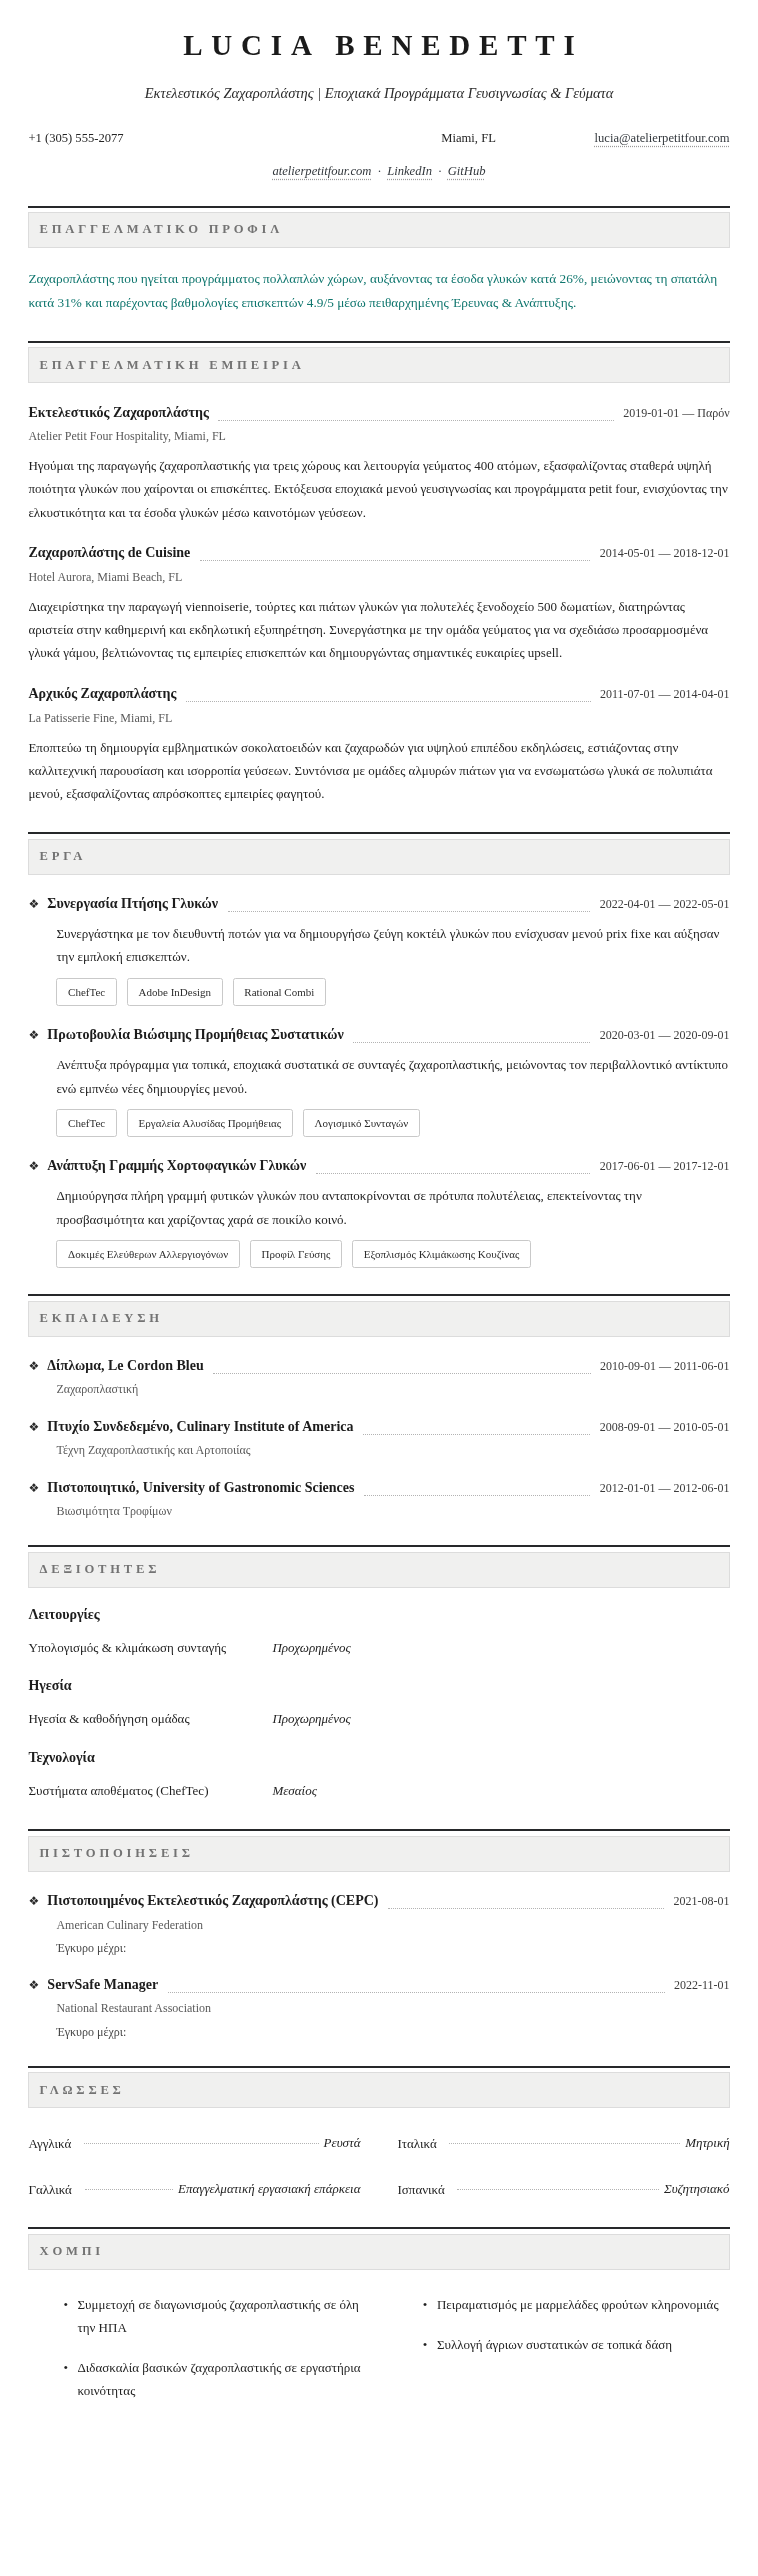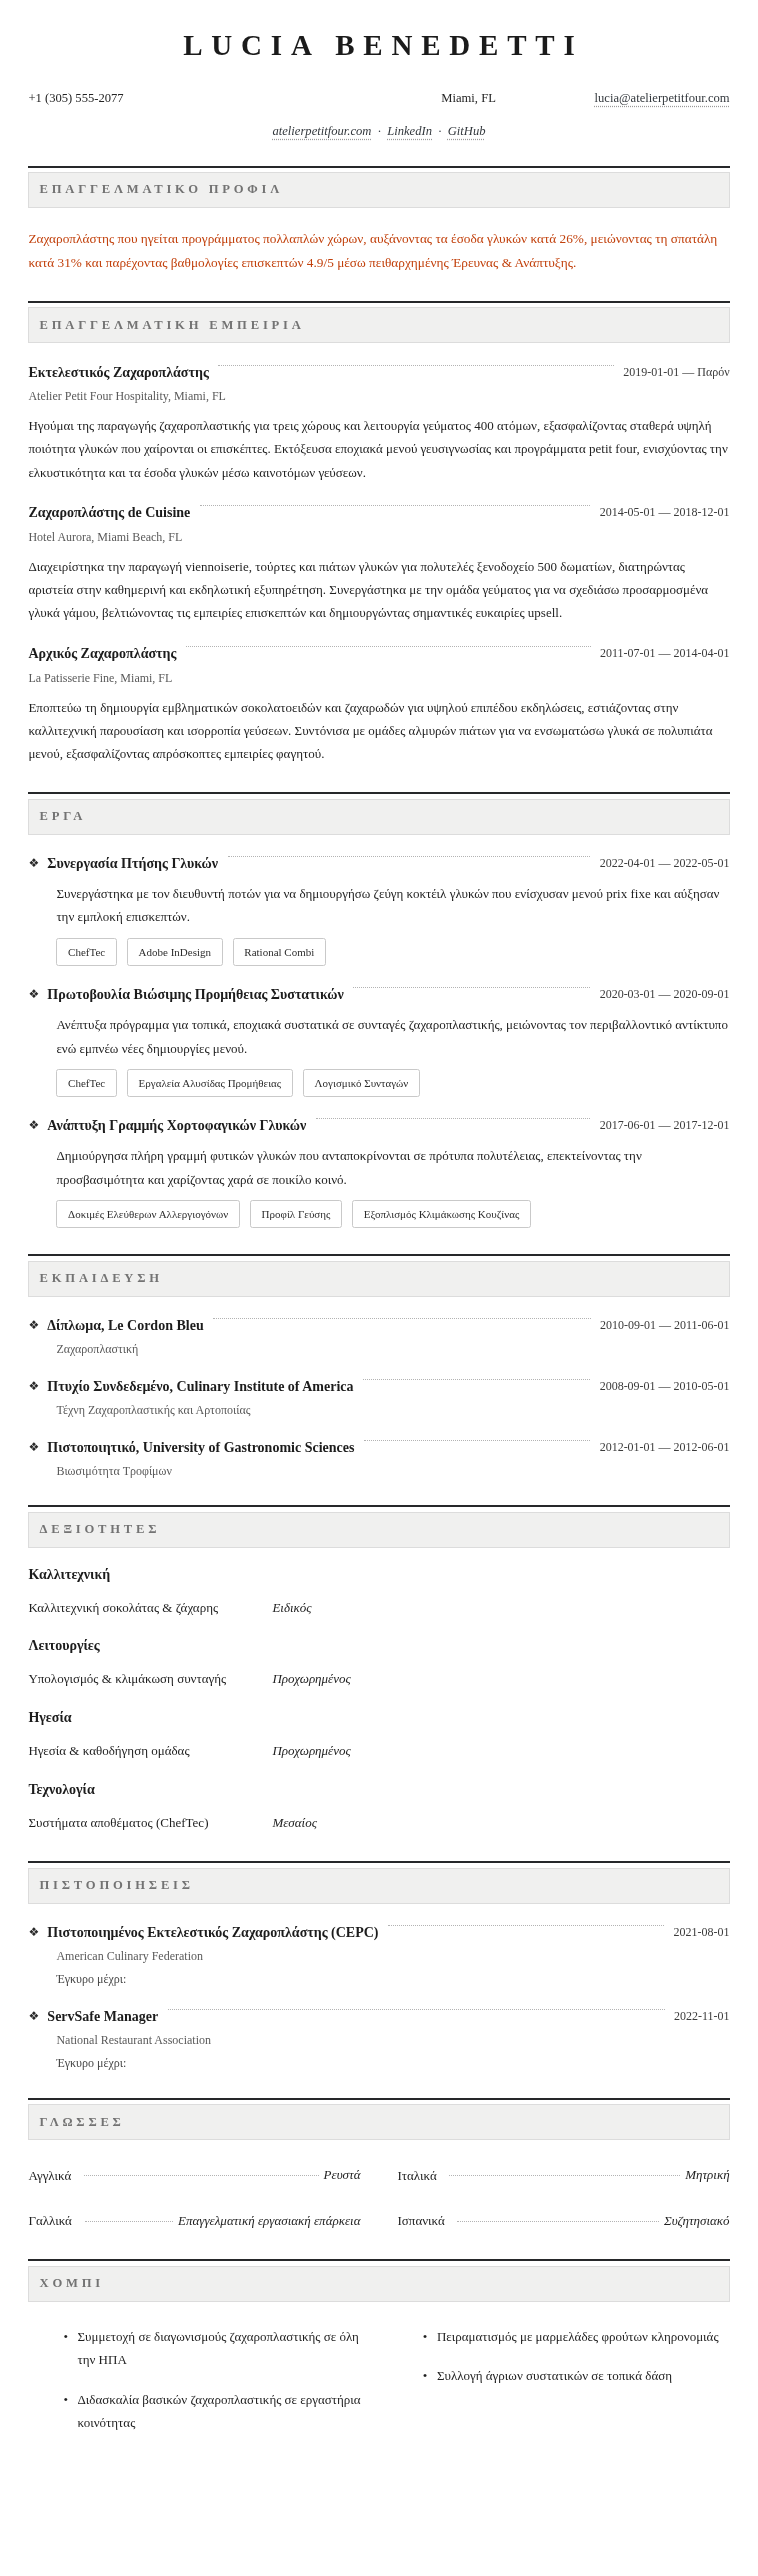--- a/index.html
+++ b/index.html
@@ -75,26 +75,26 @@
     font-size: 12.6px;
     letter-spacing: 3.8px;
     text-indent: 3.8px;
     color: #737373;
   }
 
   .profile-text {
     margin: 19px 0 0 0;
     font-size: 13.3px;
     line-height: 1.78;
-    color: #c2410c;
+    color: #0f766e;
   }
 
   
   .entry { margin-top: 21.5px; }
-  .entry-head { display: flex; align-items: flex-start; }
+  .entry-head { display: flex; align-items: flex-end; }
   .entry-title { font-weight: bold; font-size: 14px; color: #1c1c1c; }
   .leader {
     flex: 1 1 0;
     min-width: 0;
     height: 0;
     border-bottom: 0.6px dotted #b3b3b3;
     margin: 0 9.5px;
   }
   .entry-date { font-size: 12px; color: #3b3b3b; white-space: nowrap; }
   .entry-company { margin-top: 8.2px; font-size: 12px; color: #5a5a5a; }
@@ -170,20 +170,21 @@
   }
   .hobby-dot { flex: 0 0 auto; margin-right: 9.5px; }
 </style>
 </head>
 <body>
 
 <div class="page">
 
   <header>
     <div class="name">LUCIA BENEDETTI</div>
+    <div class="tagline">Εκτελεστικός Ζαχαροπλάστης | Εποχιακά Προγράμματα Γευσιγνωσίας &amp; Γεύματα</div>
 
     <div class="contact-row">
       <span class="contact-phone">+1 (305) 555-2077</span>
       <span class="contact-location">Miami, FL</span>
       <span class="contact-email-wrap"><a class="dotted-underline">lucia@atelierpetitfour.com</a></span>
     </div>
 
     <div class="links-row">
       <a class="dotted-underline">atelierpetitfour.com</a><span class="sep">·</span><a class="dotted-underline">LinkedIn</a><span class="sep">·</span><a class="dotted-underline">GitHub</a>
     </div>
@@ -313,27 +314,20 @@
         <span class="entry-date">2012-01-01 — 2012-06-01</span>
       </div>
       <div class="entry-company indent">Βιωσιμότητα Τροφίμων</div>
     </div>
   </section>
 
   <section class="section">
     <div class="section-rule"></div>
     <div class="section-band">ΔΕΞΙΟΤΗΤΕΣ</div>
 
-    <div class="skill-group">
-      <div class="skill-cat">Καλλιτεχνική</div>
-      <div class="skill-row">
-        <span class="skill-name">Καλλιτεχνική σοκολάτας &amp; ζάχαρης</span>
-        <span class="skill-level">Ειδικός</span>
-      </div>
-    </div>
 
     <div class="skill-group">
       <div class="skill-cat">Λειτουργίες</div>
       <div class="skill-row">
         <span class="skill-name">Υπολογισμός &amp; κλιμάκωση συνταγής</span>
         <span class="skill-level">Προχωρημένος</span>
       </div>
     </div>
 
     <div class="skill-group">

